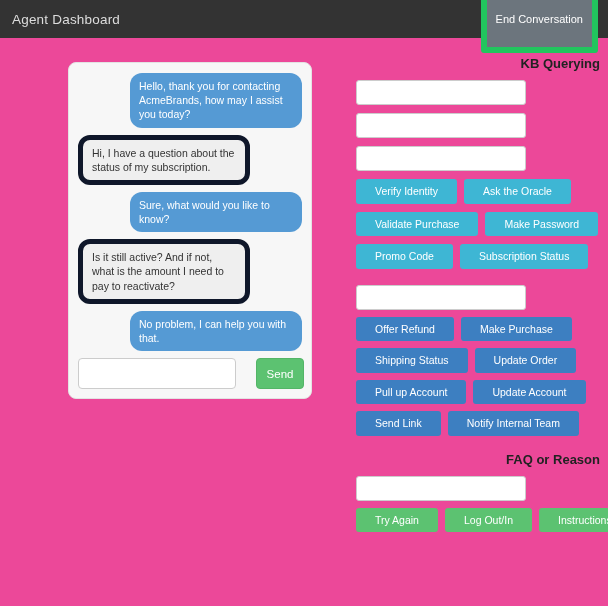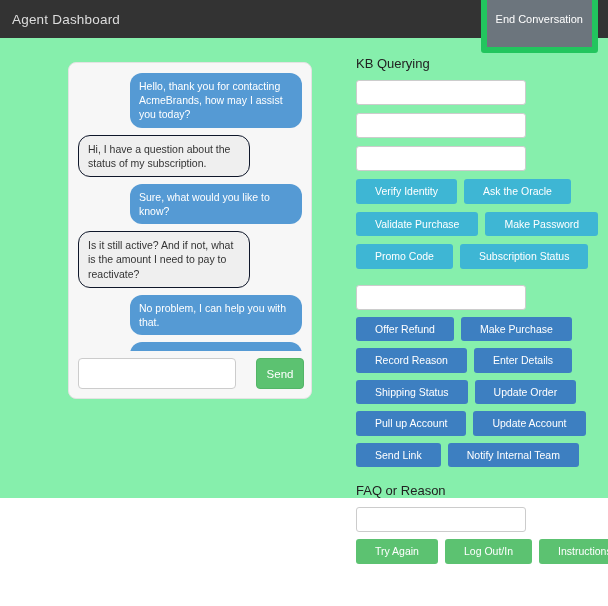--- a/index.html
+++ b/index.html
@@ -5,22 +5,22 @@
   * { box-sizing: border-box; }
   html, body {
     margin: 0; padding: 0;
     width: 608px; height: 606px;
     background: #ffffff;
     font-family: "Liberation Sans", sans-serif;
     overflow: hidden;
   }
   #app {
     position: relative;
-    width: 608px; height: 498px;
-    background: #86efac;
+    width: 608px; height: 606px;
+    background: #ec4899;
   }
 
   
   .header {
     position: absolute;
     top: 0; left: 0;
     width: 608px; height: 38px;
     background: #333333;
     display: flex;
     align-items: center;
@@ -69,21 +69,21 @@
   }
   .msg.agent {
     background: #5b9bd5;
     background: #559ad4;
     color: #ffffff;
     margin-left: auto;
     text-align: left;
   }
   .msg.customer {
     background: #efefef;
-    border: 1px solid #0f172a;
+    border: 5px solid #0f172a;
     color: #333333;
     margin-right: auto;
   }
   .msg-row { display: flex; }
   .msg-row.right { justify-content: flex-end; }
   .msg-row.left { justify-content: flex-start; }
 
   .chat-input-row {
     position: absolute;
     left: 9px; bottom: 9px;
@@ -114,22 +114,23 @@
 
   
   .right-col {
     position: absolute;
     left: 356px; top: 56px;
     width: 244px;
   }
   .section-title {
     font-size: 13px;
     color: #222222;
-    margin: 0 0 9px 0;
-    font-weight: normal;
+    margin: 0 0 9px 8px;
+    font-weight: bold;
+    text-align: right;
   }
   .section { margin-bottom: 16px; }
   .text-field {
     display: block;
     width: 170px;
     height: 25px;
     border: 1px solid #cccccc;
     border-radius: 3px;
     background: #ffffff;
     margin-bottom: 7px;
@@ -224,24 +225,20 @@
     <div class="section">
       <div id="iz-fields">
           <input type="text" class="text-field" placeholder="" style="">
         </div>
       <div class="btn-rows" id="iz-buttons">
           <div class="btn-row">
             <button class="pill blue">Offer Refund</button>
             <button class="pill blue">Make Purchase</button>
           </div>
           <div class="btn-row">
-            <button class="pill blue">Record Reason</button>
-            <button class="pill blue">Enter Details</button>
-          </div>
-          <div class="btn-row">
             <button class="pill blue">Shipping Status</button>
             <button class="pill blue">Update Order</button>
           </div>
           <div class="btn-row">
             <button class="pill blue">Pull up Account</button>
             <button class="pill blue">Update Account</button>
           </div>
           <div class="btn-row">
             <button class="pill blue">Send Link</button>
             <button class="pill blue">Notify Internal Team</button>

